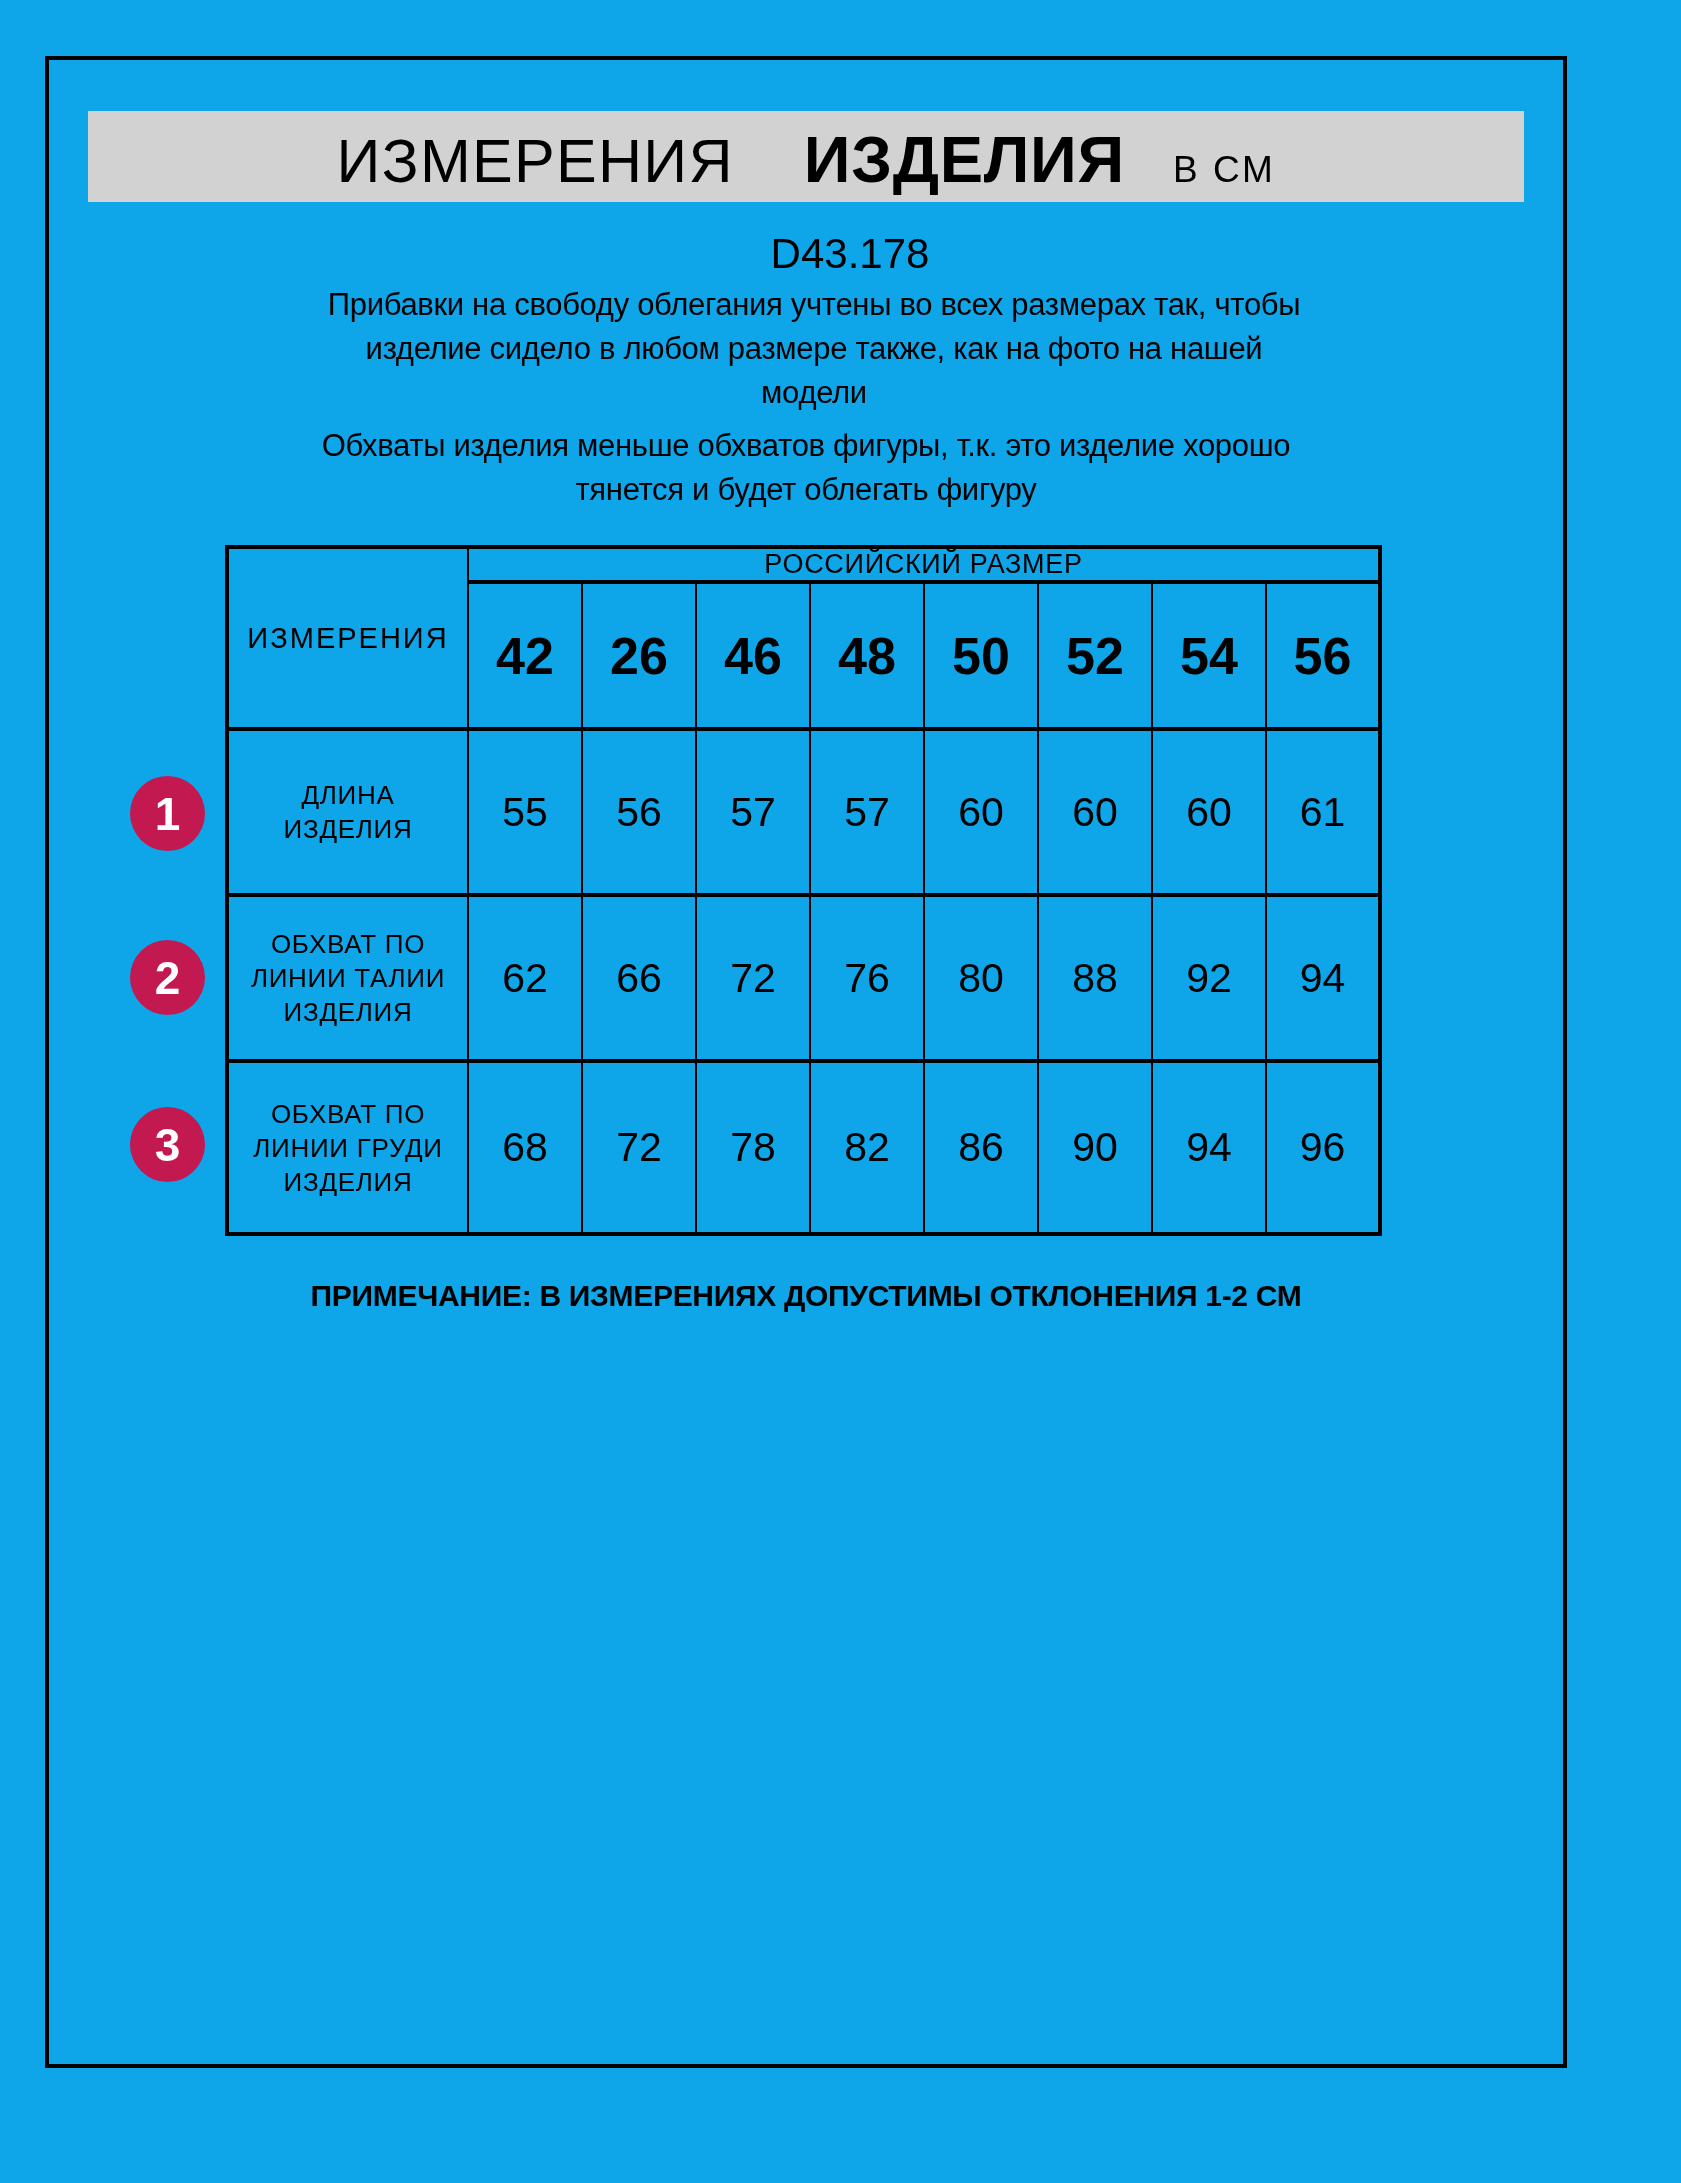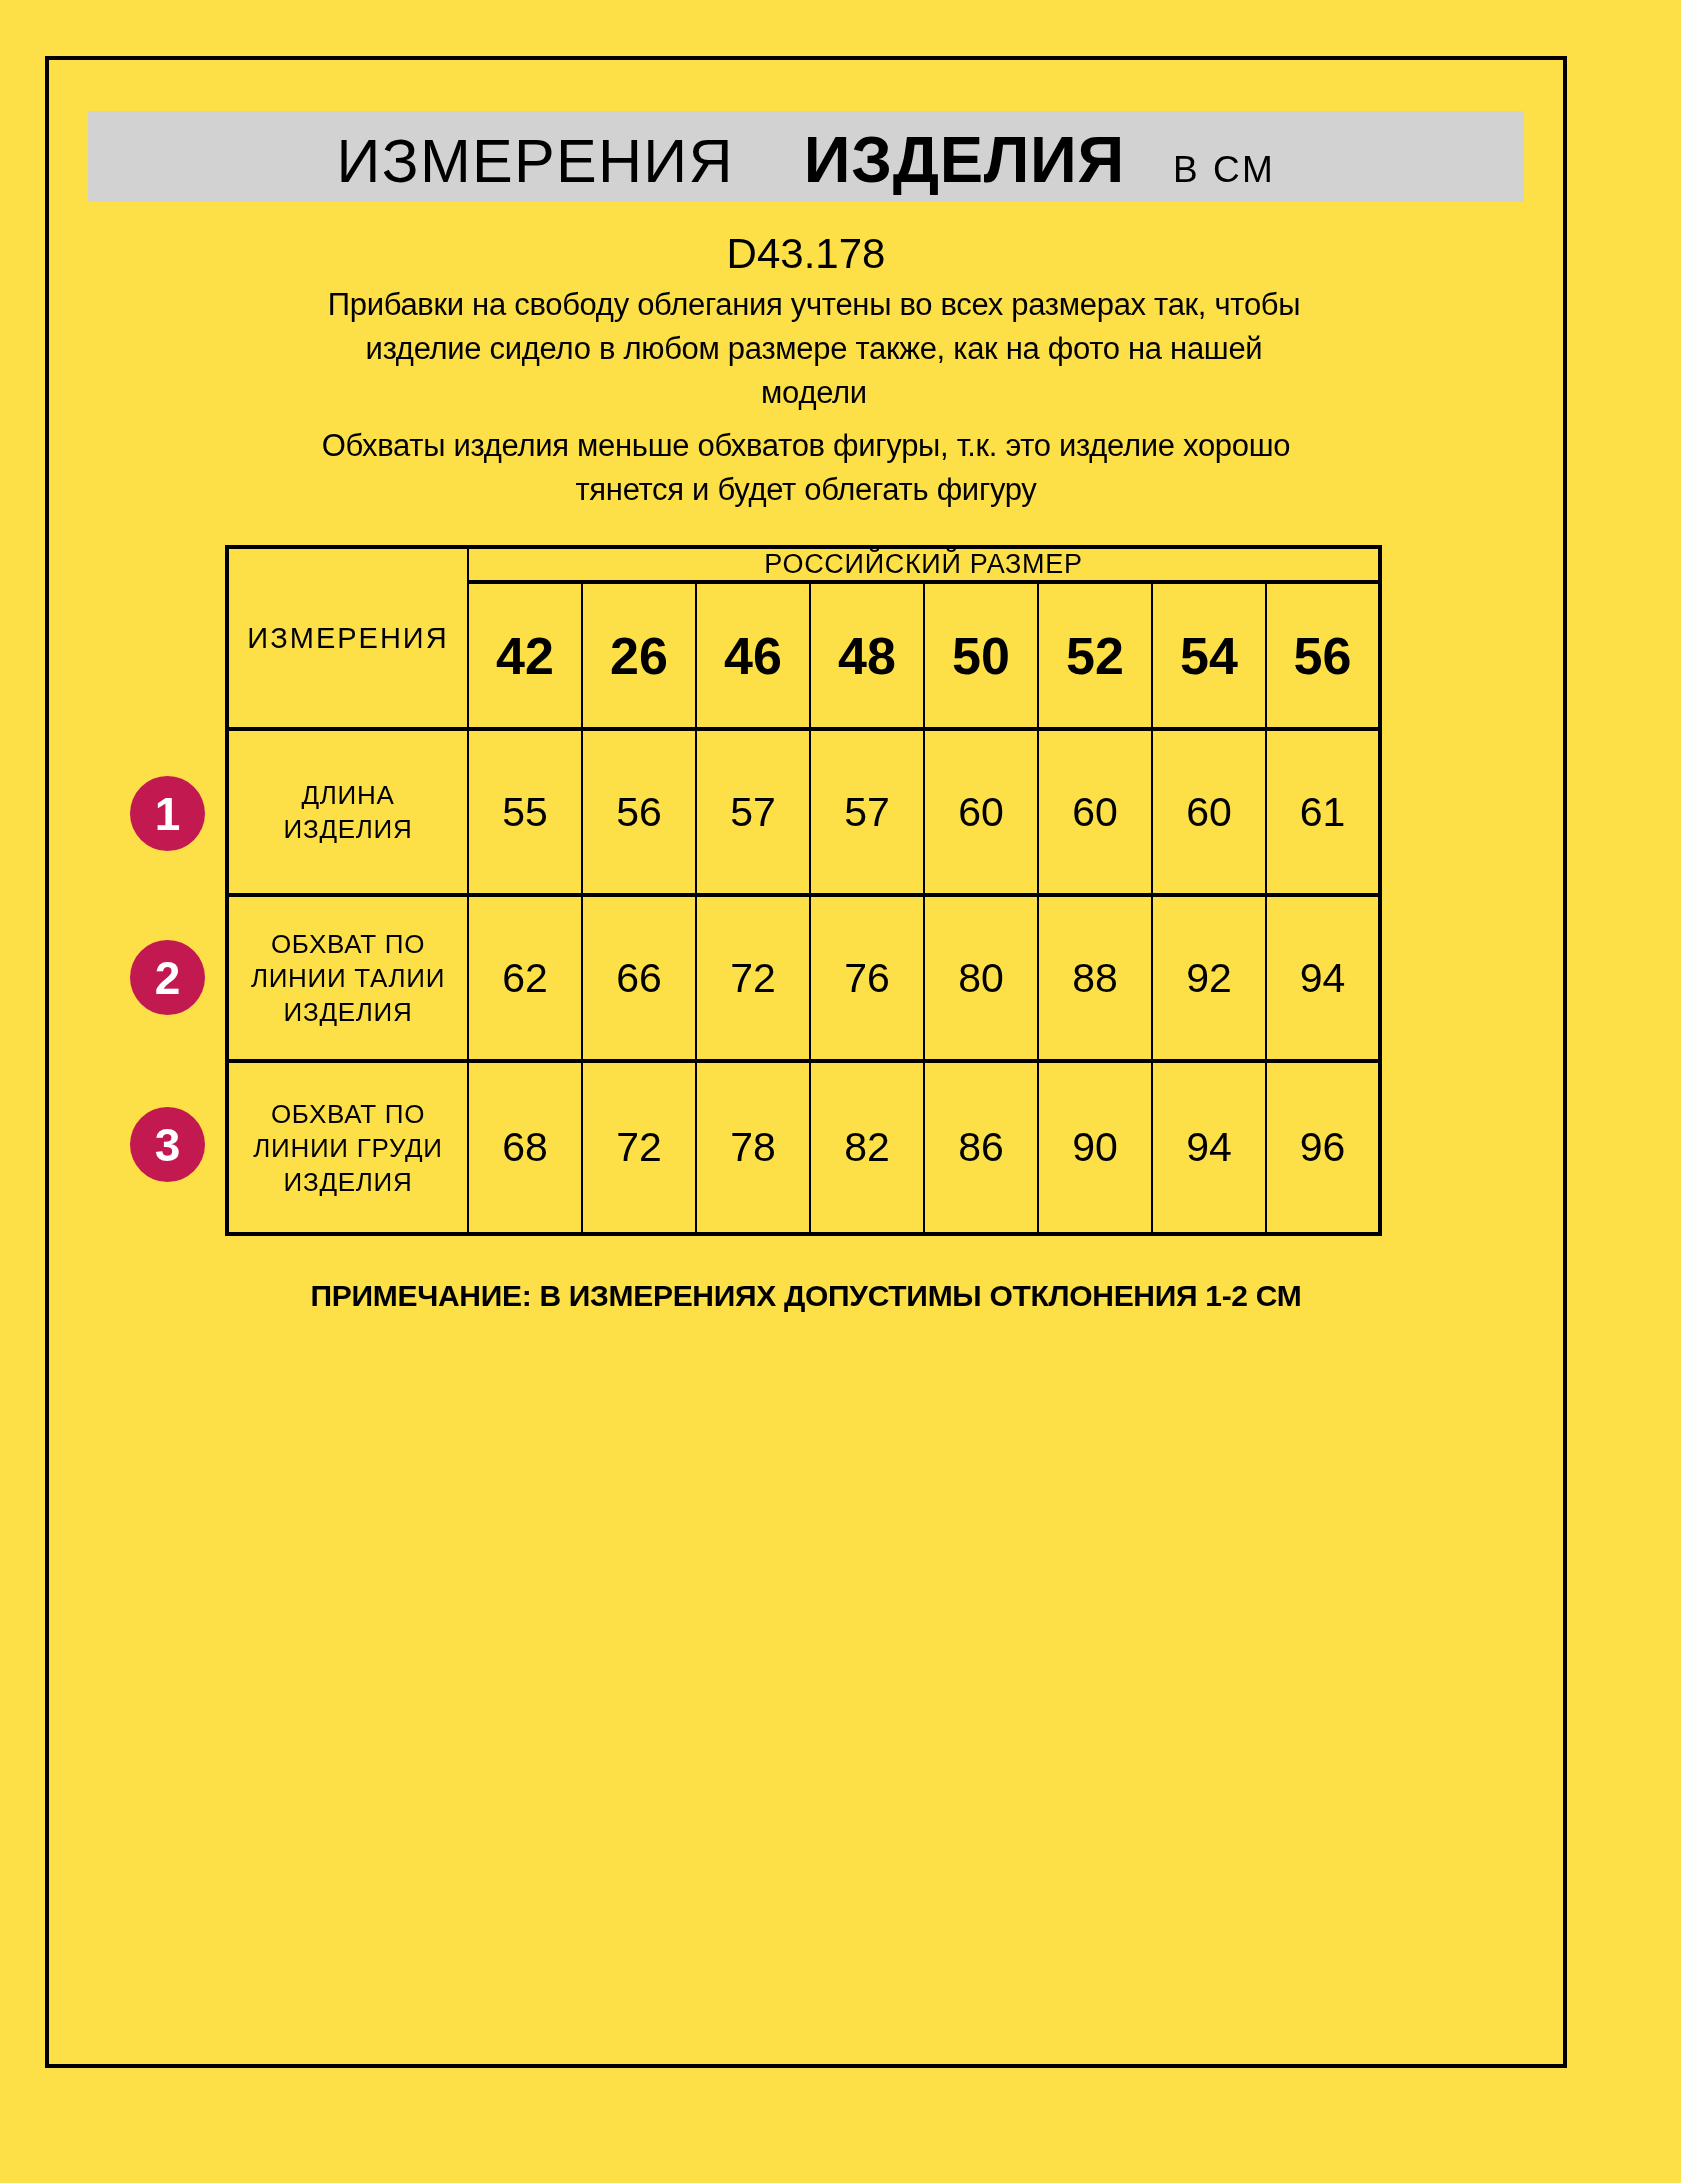--- a/index.html
+++ b/index.html
@@ -1,19 +1,19 @@
 <!DOCTYPE html>
 <html style="font-size:10.6px"><head>
 <meta charset="utf-8">
 <style>
   html,body { margin:0; padding:0; background:#ffffff; }
   .page {
     position:relative;
     width:1682px; height:2183px;
-    background:#fde047;
+    background:#0ea5e9;
     font-family:"Liberation Sans", sans-serif;
     color:#000;
     overflow:hidden;
   }
   .frame {
     position:absolute; left:45px; top:56px;
     width:1522px; height:2012px;
     border:4px solid #000;
     box-sizing:border-box;
   }
@@ -23,21 +23,21 @@
     width:1436px; height:91px;
     display:flex; align-items:baseline; justify-content:center;
     padding-top:16px; box-sizing:border-box;
   }
   .title-main   { font-size:61px;  font-weight:400; letter-spacing:1.3px; line-height:1; }
   .title-bold   { font-size:65px;  font-weight:700; letter-spacing:0.7px; line-height:1; margin-left:70px; }
   .title-units  { font-size:37px;  font-weight:400; letter-spacing:2.6px; line-height:1; margin-left:48px; }
 
   .article-no {
     position:absolute; left:45px; top:230px; width:1522px;
-    text-align:center; font-size:42px; font-weight:400;
+    text-align:center; font-size:42px; font-weight:400;padding-left:44px;
   }
   .intro-text {
     position:absolute; left:45px; top:283px; width:1522px;
     text-align:center; font-size:31px; line-height:44px;
     white-space:pre-line; letter-spacing:-0.3px;padding-left:8px;
   }
   .stretch-text {
     position:absolute; left:45px; top:424px; width:1522px;
     text-align:center; font-size:31px; line-height:44px;
     white-space:pre-line; letter-spacing:-0.3px;

